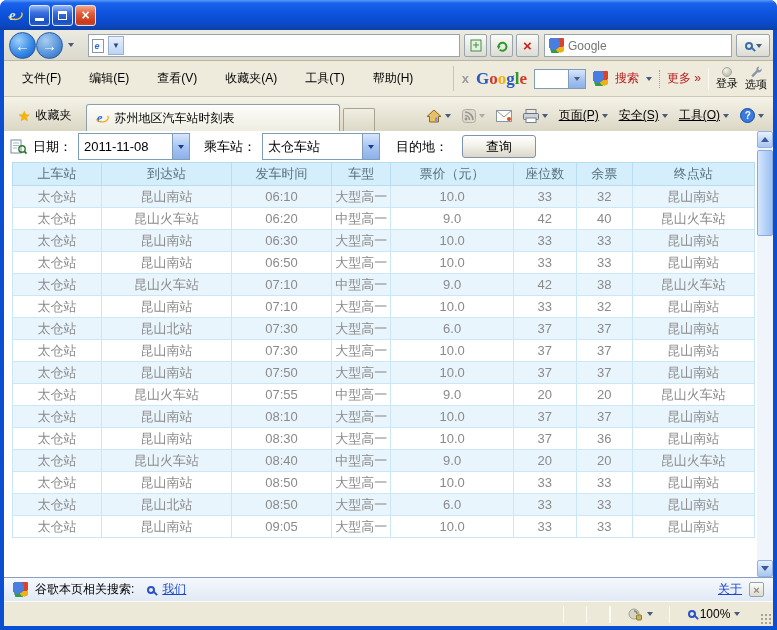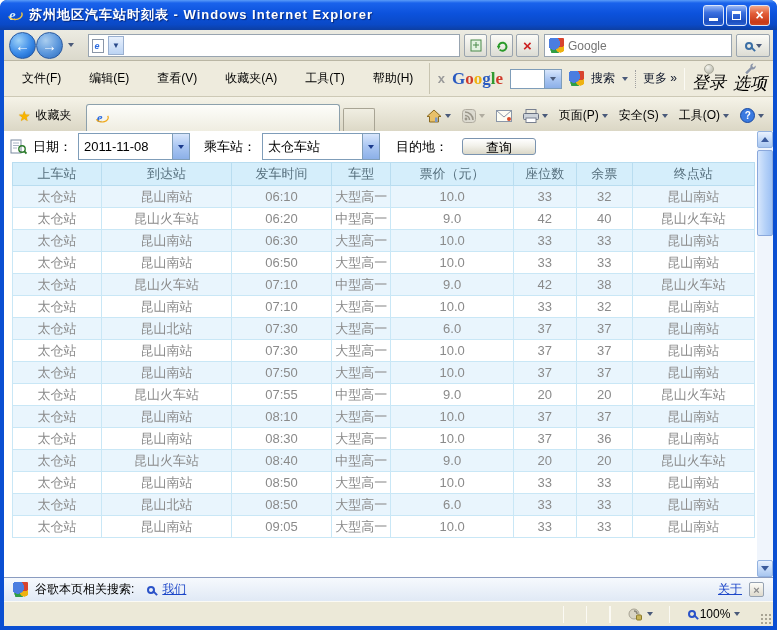--- a/index.html
+++ b/index.html
@@ -61,46 +61,46 @@
   
   .menubar { height:36px; background:#eeebdd; border-bottom:1px solid #cdc9b6; display:flex; align-items:center; padding:0 6px; }
   .menu-items { display:flex; gap:4px; }
   .menu-item { font-size:12px; color:#000; padding:3px 12px; }
   .gtoolbar { margin-left:auto; display:flex; align-items:center; gap:7px; border-left:1px solid #c8c4b0; padding-left:8px; }
   .gtb-close { color:#9a9a9a; font-size:13px; font-weight:bold; }
   .google-logo { font-family:"Liberation Serif",serif; font-weight:bold; font-size:17px; letter-spacing:0; }
   .gtb-combo { width:52px; height:20px; background:#fff; border:1px solid #7f9db9; display:flex; justify-content:flex-end; }
   .combo-arrow { width:17px; height:100%; background:linear-gradient(#d8e6fc,#aac6f2 50%,#8cb0e8);
     border-left:1px solid #7f9db9; display:flex; align-items:center; justify-content:center; }
-  .gtb-label { font-size:12px; color:#0f172a; }
+  .gtb-label { font-size:12px; color:#b91c1c; }
   .dot-sep { width:1px; height:18px; border-left:1px dotted #a0a0a0; }
   .sol-sep { width:1px; height:22px; background:#c8c4b0; border-right:1px solid #fbfaf4; }
-  .stacked { display:flex; flex-direction:column; align-items:center; font-size:17px; line-height:1.1;font-style:italic; }
+  .stacked { display:flex; flex-direction:column; align-items:center; font-size:11px; line-height:1.1; }
   .orb { width:10px; height:10px; border-radius:50%; background:radial-gradient(circle at 35% 30%, #f4f4ee, #c2c2b6 70%); border:1px solid #a8a89a; }
 
   
   .tabbar { height:34px; background:linear-gradient(180deg,#f5f3e8,#dbd7c5); display:flex; align-items:flex-end; padding:0 4px; }
   .fav-btn { height:25px; margin-bottom:3px; padding:0 10px; display:flex; align-items:center; gap:5px; font-size:12px; }
   .star { color:#f8b400; font-size:14px; text-shadow:0 0 1px #c88a00; }
   .tab-active { width:254px; height:27px; background:linear-gradient(#fdfdfa,#efede1);
     border:1px solid #8ca0ac; border-bottom:none; border-radius:3px 3px 0 0;
     display:flex; align-items:center; gap:6px; padding:0 8px; font-size:12px; margin-left:4px; }
   .tab-stub { width:32px; height:23px; background:linear-gradient(#f0eee2,#dcd8c6); border:1px solid #a8a494; border-bottom:none; border-radius:2px 2px 0 0; margin-left:3px; }
-  .cmdbar { margin-left:auto; display:flex; align-items:center; gap:1px; margin-bottom:4px; }
+  .cmdbar { margin-left:auto; display:flex; align-items:center; gap:1px; margin-bottom:4px;text-decoration:underline; }
   .cmd { display:flex; align-items:center; gap:3px; font-size:12px; padding:3px 5px; }
 
   
   .page { position:absolute; top:101px; left:0; width:753px; height:446px; background:#fff; overflow:hidden; }
   .formrow { height:31px; display:flex; align-items:center; padding-left:6px; gap:6px; font-size:13px; background:#fff; }
   .xp-select { height:27px; border:1px solid #7f9db9; background:#fff; display:flex; align-items:center; font-size:13px; }
   .xp-select .val { padding:0 5px; flex:1; white-space:nowrap; }
   .sel-arrow { width:17px; height:100%; background:linear-gradient(#d8e6fc,#aac6f2 50%,#8cb0e8); border-left:1px solid #7f9db9;
     display:flex; align-items:center; justify-content:center; }
   .xp-input { width:150px; height:20px; border:1px solid #7f9db9; font-size:13px; padding:1px 4px; font-family:"Liberation Sans",sans-serif; }
-  .xp-button { width:74px; height:17px; border:1px solid #7b94b0; border-radius:3px;
+  .xp-button { width:74px; height:23px; border:1px solid #7b94b0; border-radius:3px;
     background:linear-gradient(#ffffff,#f2f1ea 45%,#dbd8c8); font-size:13px; font-family:"Liberation Sans",sans-serif; }
   .notice { height:30px; display:flex; align-items:center; padding-left:8px; color:#f00; font-size:13px; }
 
   table.timetable { width:743px; margin-left:8px; border-collapse:collapse; table-layout:fixed; text-align:center; }
   table.timetable th { height:23px; background:#d5eefb; color:#57707e; font-weight:normal; font-size:13px; border:1px solid #b9ddf0; }
   table.timetable td { height:22px; color:#8a8a8a; font-size:13px; border:1px solid #c9e7f6; }
   tr.odd  { background:#e9f5fd; }
   tr.even { background:#ffffff; }
 
   
@@ -139,21 +139,20 @@
 </head>
 <body>
 
 <div class="window">
 
   <div class="titlebar">
     <svg width="16" height="16" viewBox="0 0 16 16">
       <text x="2" y="13" font-family="Liberation Serif" font-style="italic" font-weight="bold" font-size="15" fill="#d6efff">e</text>
       <path d="M1.5 9.5 A 7 5 0 1 0 14.5 5.5" stroke="#f6c83c" stroke-width="1.4" fill="none"></path>
     </svg>
-    <span class="title-text">苏州地区汽车站时刻表 - Windows Internet Explorer</span>
     <div class="winbtns">
       <div class="winbtn btn-blue">
           <div class="glyph-min"></div>
         </div>
       <div class="winbtn btn-blue">
           <div class="glyph-max"></div>
         </div>
       <div class="winbtn btn-red">
           <span class="glyph-close">×</span>
         </div>
@@ -237,20 +236,21 @@
     <div class="tabbar">
       <div class="fav-btn">
         <span class="star">★</span>
         <span>收藏夹</span>
       </div>
       <div class="tab-active">
         <svg width="14" height="14" viewBox="0 0 16 16">
           <text x="2" y="13" font-family="Liberation Serif" font-style="italic" font-weight="bold" font-size="15" fill="#2a6ae0">e</text>
           <path d="M1.5 9.5 A 7 5 0 1 0 14.5 5.5" stroke="#f0a818" stroke-width="1.4" fill="none"></path>
         </svg>
+        <span>苏州地区汽车站时刻表</span>
       </div>
       <div class="tab-stub"></div>
       <div class="cmdbar">
         <div class="cmd">
           <svg width="16" height="14" viewBox="0 0 16 14">
               <path d="M8 1 L15 7.5 H12.5 V13 H3.5 V7.5 H1 Z" fill="#e8c06a" stroke="#8a6a20"></path>
               <rect x="9" y="8.5" width="2.5" height="4.5" fill="#7a98c8"></rect>
             </svg>
           <div class="tri-down"></div>
         </div>

